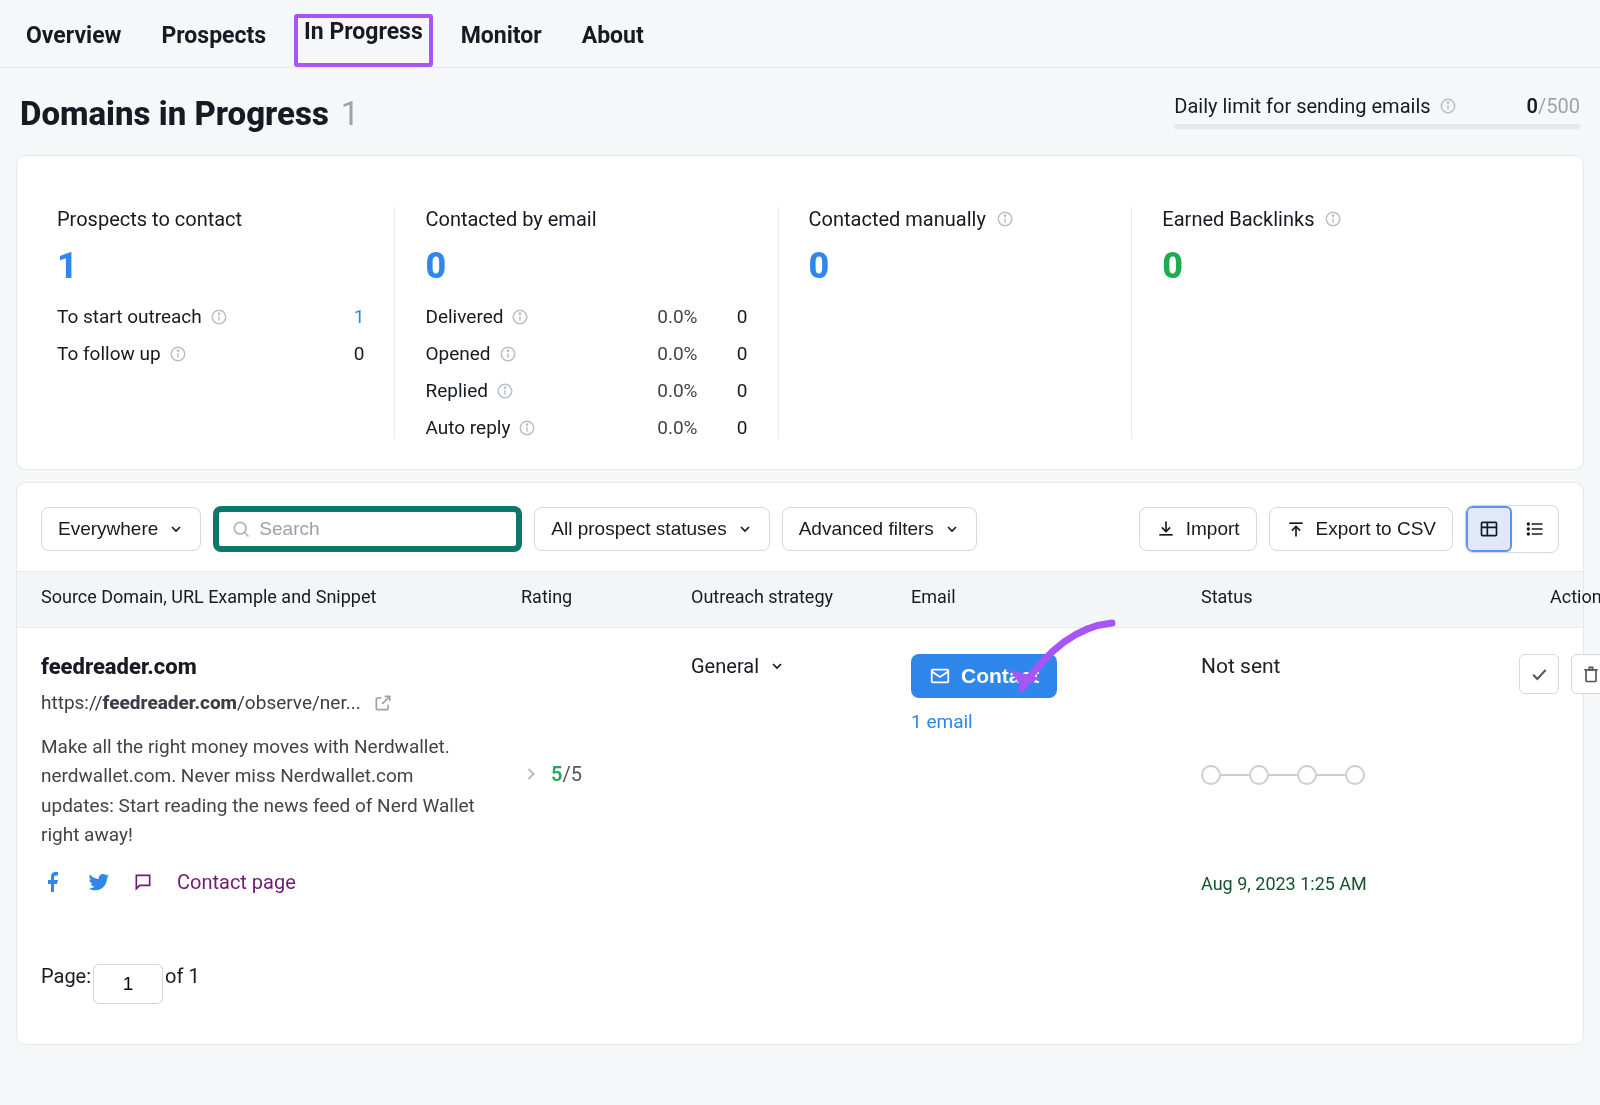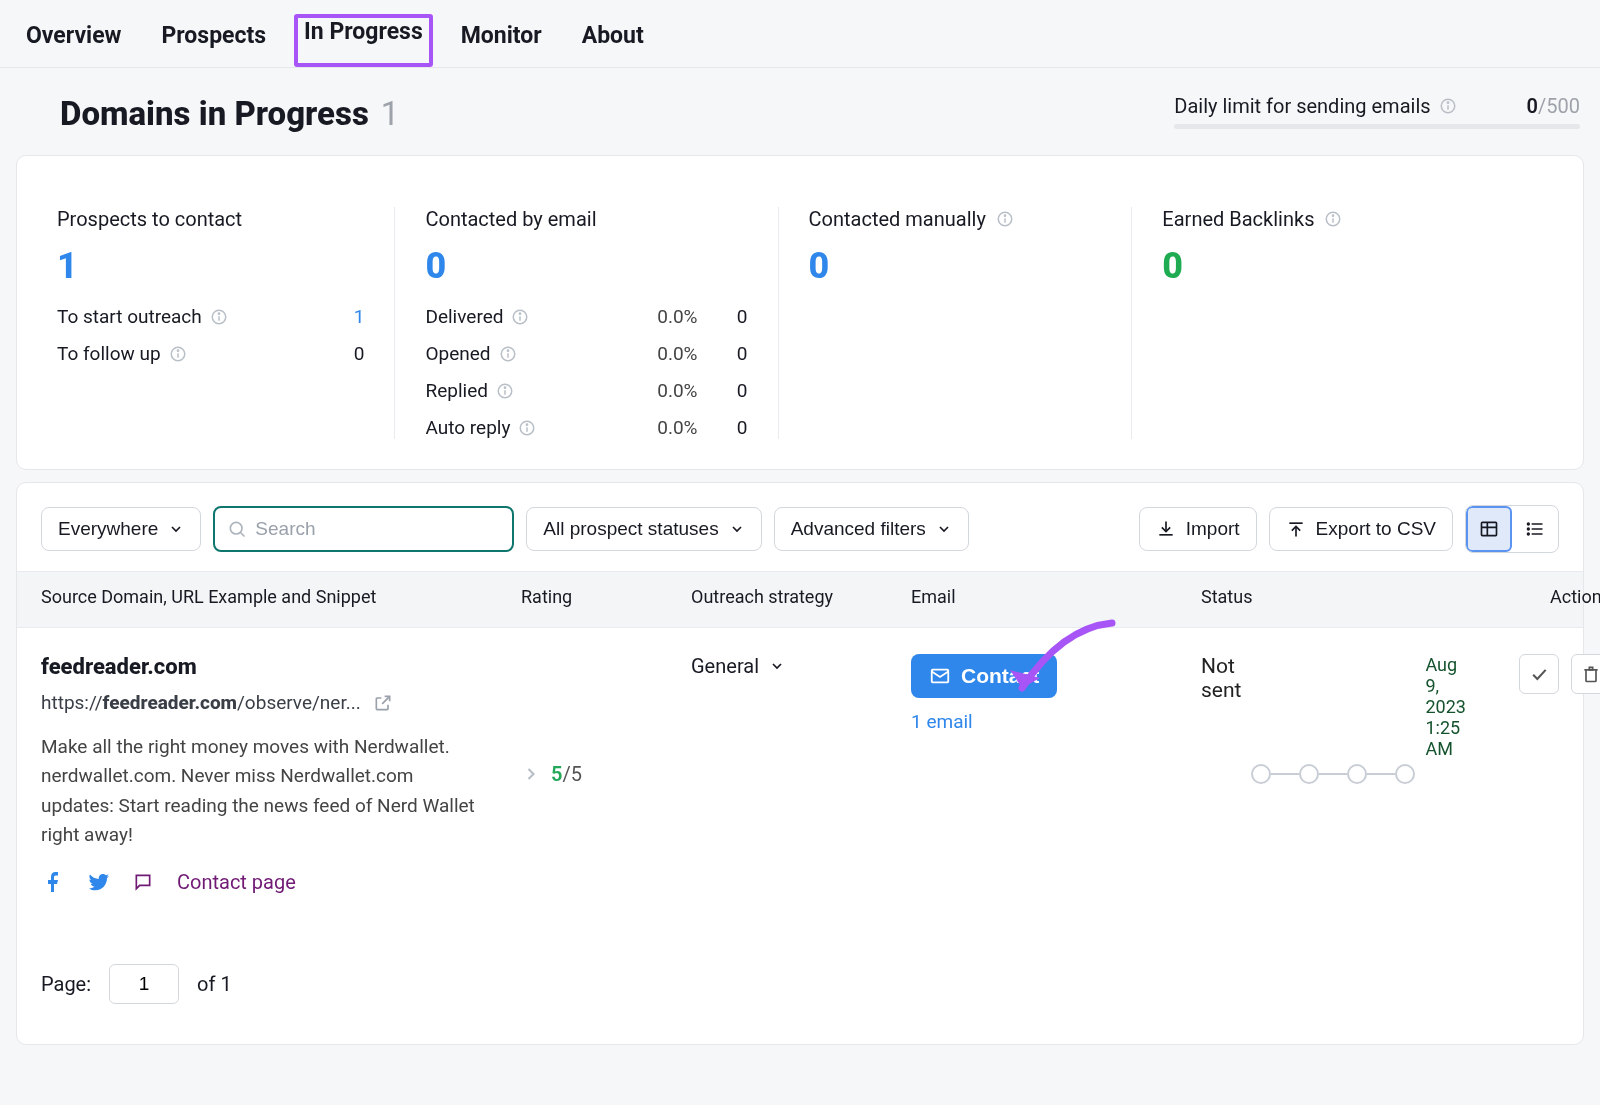--- a/index.html
+++ b/index.html
@@ -5,21 +5,21 @@
 * { box-sizing: border-box; margin: 0; padding: 0; }
 body { font-family: -apple-system, BlinkMacSystemFont, "Segoe UI", Roboto, Helvetica, Arial, sans-serif; background: #f6f7f8; color: #171a22; font-size: 16px; }
 .page { width: 1600px; min-height: 1105px; background: #f6f7f8; }
 
 
 .tabs { display: flex; gap: 28px; padding: 18px 20px 14px; border-bottom: 1px solid #e5e7eb; background: #f6f7f8; }
 .tab { font-size: 23px; font-weight: 700; color: #171a22; cursor: pointer; padding: 4px 6px; }
 .tab-active-highlight { border: 4px solid #a855f7; border-radius: 3px; padding: 0 6px 10px; margin: -4px -6px -14px; }
 
 
-.heading-row { display: flex; justify-content: space-between; align-items: flex-start; padding: 26px 20px 10px; margin-left: 40px; }
+.heading-row { display: flex; justify-content: space-between; align-items: flex-start; padding: 26px 20px 10px; }
 .heading-left { display: flex; align-items: baseline; gap: 12px; }
 .heading-title { font-size: 33px; font-weight: 800; }
 .heading-count { font-size: 33px; font-weight: 400; color: #9ea3ab; }
 .limit-box { text-align: right; min-width: 380px; }
 .limit-label { font-size: 20px; color: #171a22; display: inline-flex; align-items: center; gap: 8px; }
 .limit-values { font-size: 20px; float: right; margin-left: 70px; }
 .limit-values .l-used { color: #171a22; font-weight: 600; }
 .limit-values .l-total { color: #9ea3ab; }
 .limit-bar { height: 5px; background: #e5e7eb; border-radius: 3px; margin-top: 6px; }
 
@@ -41,21 +41,21 @@
 .sub-num-right.blue { color: #2f86eb; }
 .pct { color: #444; min-width: 60px; text-align: right; margin-left: auto; }
 .cnt { min-width: 28px; text-align: right; margin-left: 12px; }
 
 .info-icon { display: inline-flex; width: 18px; height: 18px; color: #b9bfc7; }
 .info-icon svg { width: 100%; height: 100%; }
 
 
 .toolbar { display: flex; align-items: center; gap: 12px; padding: 22px 24px 18px; }
 .btn { display: inline-flex; align-items: center; gap: 10px; border: 1px solid #d3d7de; border-radius: 8px; background: #fff; padding: 10px 16px; font-size: 19px; cursor: pointer; color: #171a22; }
-.search-wrap { display: flex; align-items: center; border: 2px solid #0f766e; border-radius: 8px; padding: 0 12px; height: 46px; flex: 0 0 225px; }
+.search-wrap { display: flex; align-items: center; border: 6px solid #0f766e; border-radius: 8px; padding: 0 12px; height: 46px; flex: 0 0 225px; }
 .search-wrap input { border: none; outline: none; font-size: 19px; flex: 1; background: transparent; color: #333; }
 .search-wrap input::placeholder { color: #9aa1ab; }
 .search-ico { color: #aeb4bd; margin-right: 8px; display:inline-flex; }
 .dropdown-btn { font-weight: 500; }
 .toolbar-spacer { flex: 1; }
 .view-toggle { display: inline-flex; border: 1px solid #d3d7de; border-radius: 8px; overflow: hidden; }
 .view-opt { width: 46px; height: 46px; display: inline-flex; align-items: center; justify-content: center; cursor: pointer; }
 .view-opt.active { background: #dfe9fa; border: 2px solid #5a93f0; border-radius: 6px; }
 .ico { display: inline-flex; width: 20px; height: 20px; }
 .ico svg { width: 100%; height: 100%; }
@@ -78,34 +78,34 @@
 .contact-page { color: #701a75; font-size: 20px; display: inline-flex; align-items: center; gap: 24px; cursor: pointer; text-align: center; }
 .rating { display: flex; align-items: center; gap: 10px; font-size: 20px; }
 .rating .caret { color: #b7bdc6; }
 .rating .r-green { color: #23a85a; font-weight: 600; }
 .rating .r-total { color: #555; }
 .strategy { display: inline-flex; align-items: center; gap: 10px; font-size: 20px; cursor: pointer; }
 .email-cell { display: flex; flex-direction: column; gap: 12px; align-items: flex-start; }
 .contact-btn { display: inline-flex; align-items: center; gap: 10px; background: #2f86eb; color: #fff; font-weight: 700; font-size: 21px; padding: 10px 18px; border-radius: 8px; cursor: pointer; border: none; }
 .contact-btn .ico { width: 22px; height: 22px; }
 .email-count { color: #2f86eb; font-size: 19px; cursor: pointer; }
-.status-cell { display: flex; flex-direction: row; gap: 10px; justify-content: space-between; }
+.status-cell { display: flex; flex-direction: column; gap: 10px; justify-content: space-between; }
 .status-title { font-size: 21px; color: #222; }
 .status-steps { display: flex; align-items: center; gap: 0; }
 .step-dot { width: 20px; height: 20px; border: 2px solid #c9ced6; border-radius: 50%; background: #fff; }
 .step-line { width: 28px; height: 2px; background: #c9ced6; }
 .status-date { color: #14532d; font-size: 18px; }
 .actions-cell { display: flex; gap: 12px; justify-content: flex-end; }
 .action-btn { width: 40px; height: 40px; border: 1px solid #d3d7de; border-radius: 6px; background: #fff; display: inline-flex; align-items: center; justify-content: center; cursor: pointer; color: #555; }
 
 
 .annot-arrow { position: absolute; left: 985px; top: -10px; width: 120px; height: 90px; color: #a855f7; pointer-events: none; }
 
 
-.pagination { display: flex; align-items: center; gap: 18px; padding: 30px 24px 40px; font-size: 20px; }
+.pagination { display: flex; align-items: flex-start; gap: 2px; padding: 30px 24px 40px; font-size: 20px; }
 .page-input { width: 70px; height: 40px; border: 1px solid #d3d7de; border-radius: 6px; text-align: center; font-size: 19px; }
 </style>
 </head>
 <body>
 
 <div class="page">
 
   <nav class="tabs">
     <div class="tab">Overview</div>
     <div class="tab">Prospects</div>

